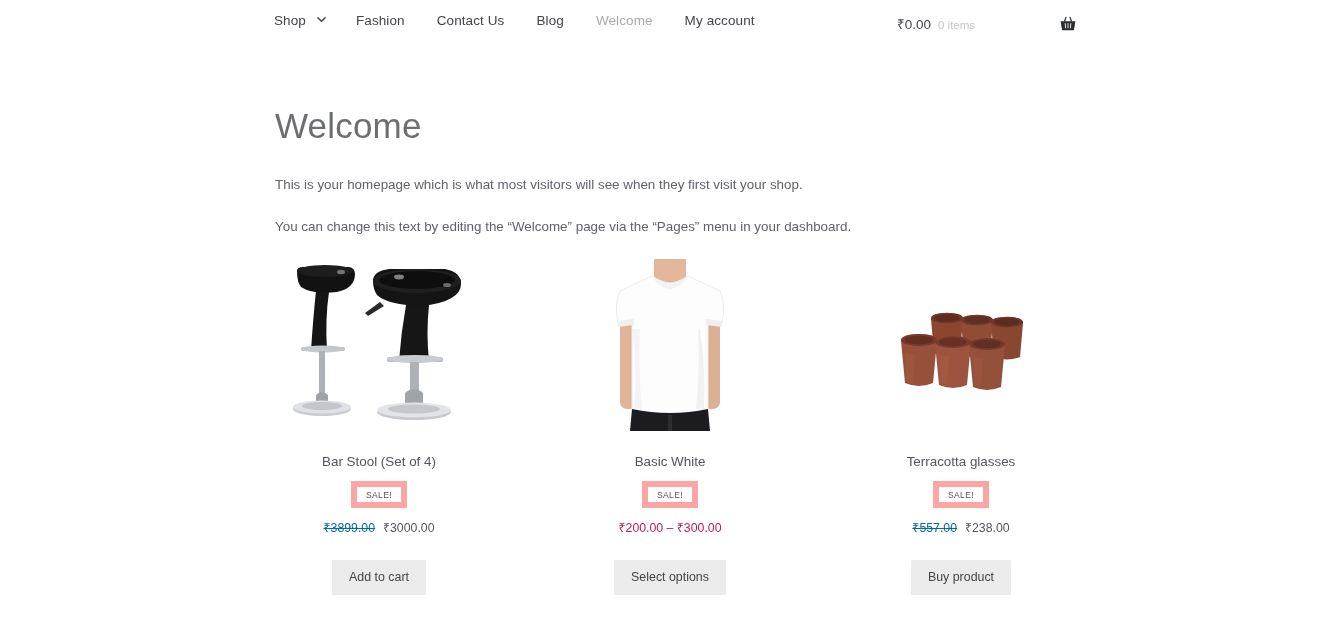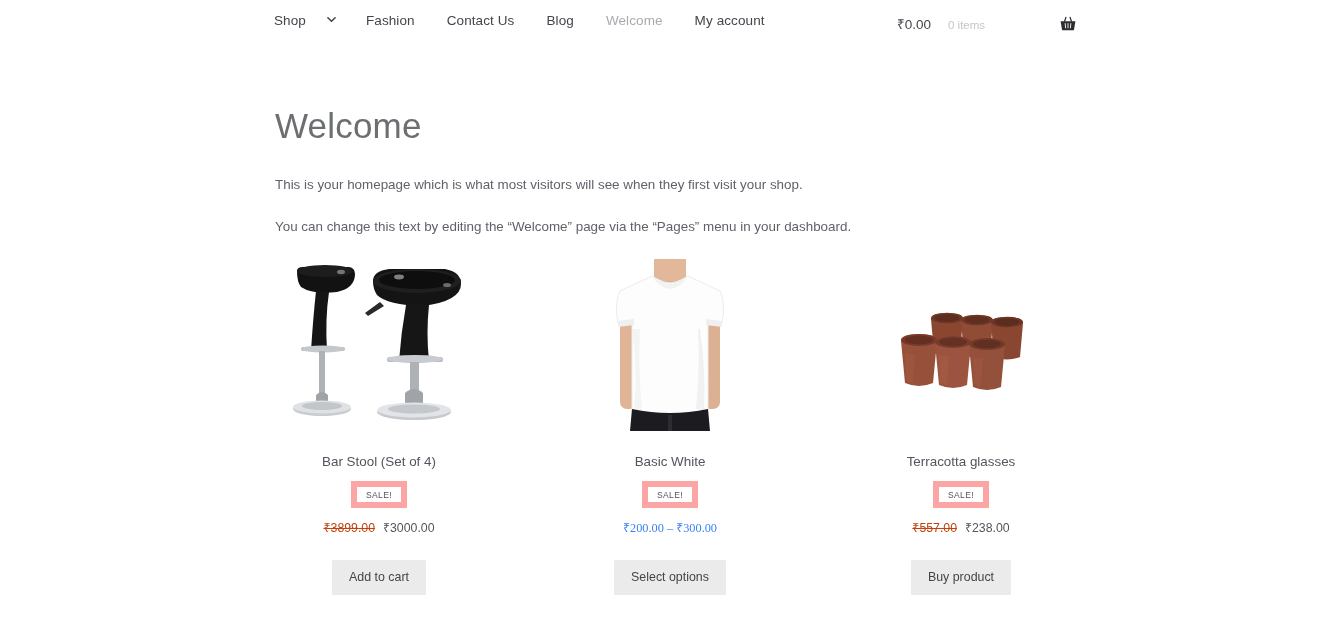--- a/index.html
+++ b/index.html
@@ -35,40 +35,40 @@
     padding: 0 0 0 0;
     margin-right: 32px;
     cursor: pointer;
     white-space: nowrap;
     display: flex;
     align-items: center;
   }
   .nav-item:last-child { margin-right: 0; }
   .nav-item.is-muted { color: #a8aaaf; }
 
-  .nav-item.has-sub { margin-right: 30px; gap: 10px; }
+  .nav-item.has-sub { margin-right: 30px; }
 
   .chevron-down {
     display: inline-block;
     margin-left: 11px;
     width: 9px;
     height: 9px;
     position: relative;
     top: -1px;
   }
   .chevron-down svg { display: block; }
 
   
   .cart-block {
     position: absolute;
     left: 897px;
     top: 15px;
     display: flex;
     align-items: baseline;
-    gap: 17px;
+    gap: 7px;
   }
   .cart-amount {
     font-size: 13.5px;
     color: #43454b;
   }
   .cart-count {
     font-size: 11.5px;
     color: #c3c5c8;
   }
 
@@ -167,25 +167,25 @@
   .price-row {
     margin-top: 11px;
     display: flex;
     align-items: baseline;
     justify-content: center;
     gap: 8px;
     font-size: 12.3px;
     color: #52555c;
   }
   .price-old {
-    color: #c2410c;
+    color: #0369a1;
     text-decoration: line-through;
   }
   .price-now { color: #52555c; }
-  .price-range { color: #3b82f6; font-family: Liberation Serif, serif; }
+  .price-range { color: #be185d; }
 
   .product-btn {
     margin-top: 24px;
     background: #ebebeb;
     border: none;
     color: #43454b;
     font-family: "Liberation Sans", sans-serif;
     font-size: 12.4px;
     padding: 10px 17px;
     cursor: pointer;

